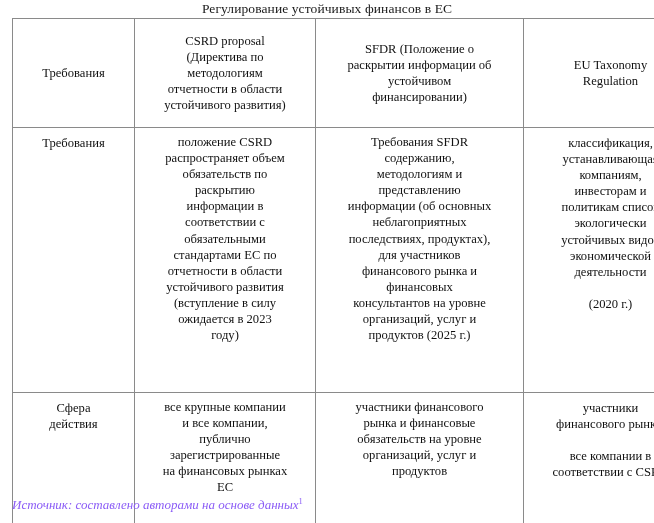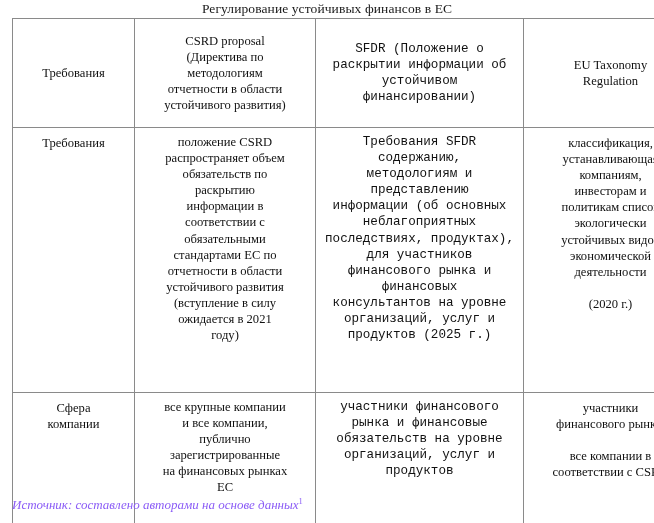--- a/index.html
+++ b/index.html
@@ -48,21 +48,21 @@
     border: 1px solid #8a8a8a;
     vertical-align: top;
     padding: 6px 6px 4px 6px;
     font-size: 12.6px;
     line-height: 16.1px;
     text-align: center;
     color: #111111;
   }
   td.col-indicator { width: 109px; }
   td.col-csrd      { width: 168px; }
-  td.col-sfdr      { width: 195px; font-family: Liberation Mono, monospace; }
+  td.col-sfdr      { width: 195px; }
   td.col-taxonomy  { width: 161px; }
 
   
   tr.header-row td {
     vertical-align: middle;
     height: 100px;
     padding-top: 4px;
     padding-bottom: 4px;
   }
   tr.header-row td.col-indicator,
@@ -140,21 +140,21 @@
 распространяет объем
 обязательств по
 раскрытию
 информации в
 соответствии с
 обязательными
 стандартами ЕС по
 отчетности в области
 устойчивого развития
 (вступление в силу
-ожидается в 2021
+ожидается в 2023
 году)</span>
           </td>
           <td class="col-sfdr">
             <span class="cell-text">Требования SFDR
 содержанию,
 методологиям и
 представлению
 информации (об основных
 неблагоприятных
 последствиях, продуктах),
@@ -175,21 +175,21 @@
 устойчивых видов
 экономической
 деятельности</span>
             <span class="cell-text">(2020 г.)</span>
           </td>
         </tr>
 
         <tr class="row-scope">
           <td class="col-indicator">
             <span class="cell-text">Сфера
-компании</span>
+действия</span>
           </td>
           <td class="col-csrd">
             <span class="cell-text">все крупные компании
 и все компании,
 публично
 зарегистрированные
 на финансовых рынках
 ЕС</span>
           </td>
           <td class="col-sfdr">

